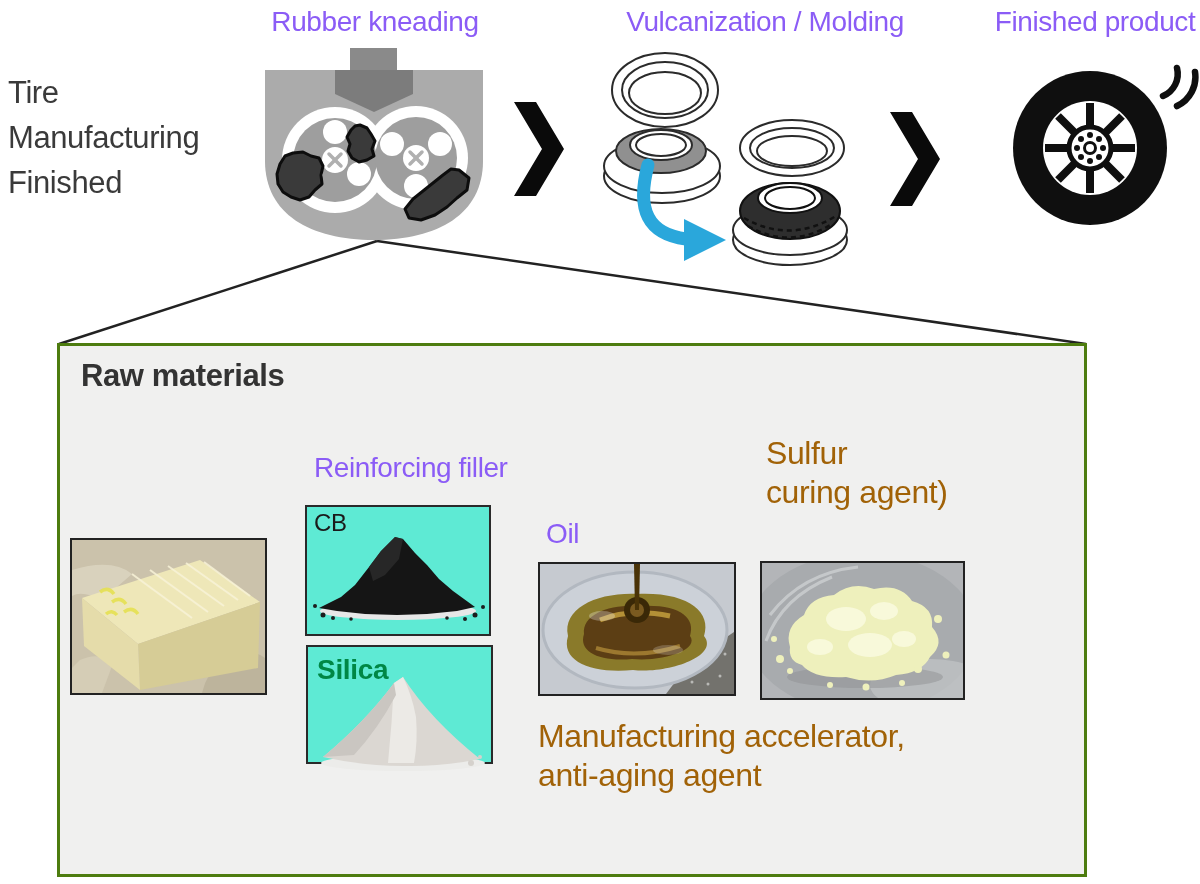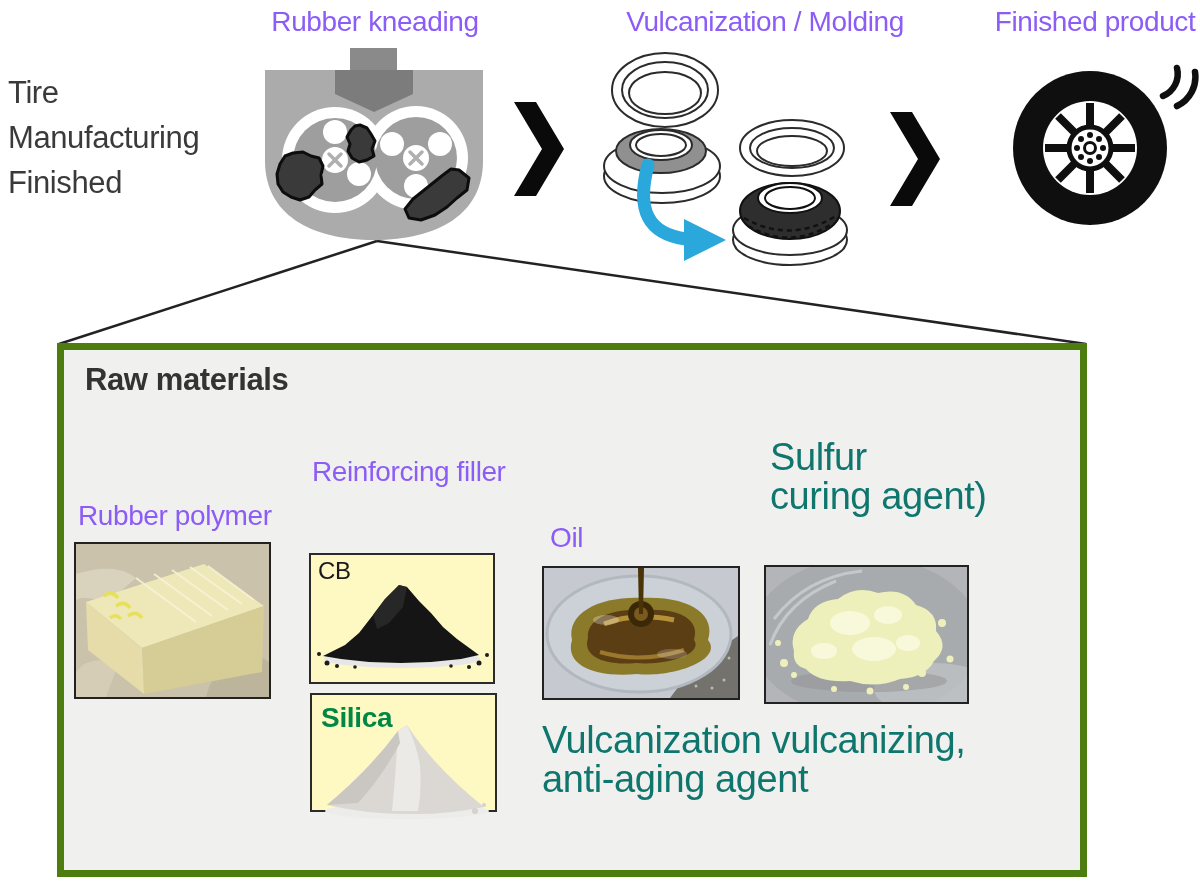--- a/index.html
+++ b/index.html
@@ -3,29 +3,29 @@
 <meta charset="utf-8">
 <style>
   html,body{margin:0;padding:0;background:#fff;}
   .canvas{position:relative;width:1200px;height:884px;background:#ffffff;overflow:hidden;
           font-family:"Liberation Sans","DejaVu Sans",sans-serif;color:#383838;}
   .abs{position:absolute;}
   .lbl{font-size:28px;letter-spacing:-0.4px;color:#8b5cf6;white-space:nowrap;}
   .main-title{font-size:31px;font-weight:400;line-height:45px;letter-spacing:-0.4px;color:#3a3a3a;}
   .stage-label{text-align:center;}
   .raw-box{position:absolute;left:57px;top:343px;width:1030px;height:534px;
-           background:#f0f0ef;border:7px solid #4d7c0f;box-sizing:border-box;}
+           background:#f0f0ef;border:3px solid #4d7c0f;box-sizing:border-box;}
   .raw-title{font-size:31px;font-weight:700;letter-spacing:-0.4px;color:#333;}
   .photo{position:absolute;border:2px solid #222;box-sizing:border-box;background:#fff;}
   .photo svg{display:block;}
-  .filler-box{position:absolute;border:2px solid #2a2a2a;background:#fef9c3;box-sizing:border-box;margin-top:44px;}
+  .filler-box{position:absolute;border:2px solid #2a2a2a;background:#5eead4;box-sizing:border-box;}
   .cb-tag{position:absolute;left:7px;top:2px;font-size:24px;letter-spacing:-0.3px;color:#1a1a1a;}
   .silica-tag{position:absolute;left:9px;top:7px;font-size:28px;font-weight:700;
               letter-spacing:-0.3px;color:#008745;}
-  .multiline{font-size:38px;line-height:39px;letter-spacing:-0.4px;color:#0f766e;white-space:nowrap;}
+  .multiline{font-size:32px;line-height:39px;letter-spacing:-0.4px;color:#a16207;white-space:nowrap;}
 </style>
 </head>
 <body>
 
 <div class="canvas">
 
   <svg class="abs" style="left:0;top:0;z-index:1;" width="1200" height="884">
     <line x1="377" y1="241" x2="59" y2="344" stroke="#222" stroke-width="2.5"></line>
     <line x1="377" y1="241" x2="1086" y2="344" stroke="#222" stroke-width="2.5"></line>
   </svg>
@@ -134,21 +134,20 @@
     <g stroke="#0f0f0f" stroke-width="6.5" fill="none" stroke-linecap="round">
       <path d="M158,34 A24,24 0 0 0 172,6"></path>
       <path d="M172,44 A32,32 0 0 0 190,10"></path>
     </g>
   </svg>
 
   <div class="raw-box" style="z-index:2;">
 
     <div class="abs raw-title" style="left:21px;top:12px;">Raw materials</div>
 
-    <div class="abs lbl" style="left:14px;top:150px;">Rubber polymer</div>
     <div class="photo" style="left:10px;top:192px;width:197px;height:157px;">
       <svg width="193" height="153" viewBox="0 0 193 153">
         <rect width="193" height="153" fill="#cbc2ab"></rect>
         <path d="M0,30 Q40,18 60,34 L30,60 Q10,50 0,56 Z" fill="#d9d2bd"></path>
         <path d="M150,120 Q175,105 193,118 L193,153 L130,153 Q135,132 150,120 Z" fill="#bdb49c"></path>
         <path d="M8,120 Q30,110 40,126 L30,153 L0,153 L0,128 Z" fill="#d5cdb6"></path>
         <polygon points="10,58 128,20 188,62 66,104" fill="#eee7b8"></polygon>
         <polygon points="66,104 188,62 186,128 68,150" fill="#d6cc96"></polygon>
         <polygon points="10,58 66,104 68,150 12,106" fill="#e5dcaa"></polygon>
         <g stroke="#f8f3d8" stroke-width="2" opacity="0.85">
@@ -160,21 +159,21 @@
         </g>
         <g stroke="#e6e153" stroke-width="3.5" fill="none" opacity="0.9">
           <path d="M28,52 q8,-6 14,2"></path>
             <path d="M40,62 q8,-6 14,2"></path>
           <path d="M52,72 q8,-6 14,2"></path>
             <path d="M34,74 q6,-5 11,1"></path>
         </g>
       </svg>
     </div>
 
-    <div class="abs lbl" style="left:248px;top:106px;">Reinforcing filler</div>
+    <div class="abs lbl" style="left:254px;top:106px;">Reinforcing filler</div>
 
     <div class="filler-box" style="left:245px;top:159px;width:186px;height:131px;">
       <div class="cb-tag">CB</div>
       <svg width="182" height="127" viewBox="0 0 182 127" style="display:block;">
         <ellipse cx="91" cy="104" rx="78" ry="9" fill="#e7e7e7"></ellipse>
         <polygon points="12,101 34,90 48,78 62,60 74,44 88,30 96,32 108,46 120,58 132,72 146,84 168,100 150,104 120,107 90,108 58,107 30,104" fill="#151515"></polygon>
         <g fill="#1d1d1d">
           <circle cx="16" cy="108" r="2.5"></circle>
             <circle cx="26" cy="111" r="2"></circle>
             <circle cx="8" cy="99" r="2"></circle>
@@ -257,18 +256,18 @@
             <circle cx="156" cy="106" r="4"></circle>
             <circle cx="68" cy="122" r="3"></circle>
           <circle cx="104" cy="124" r="3.5"></circle>
             <circle cx="140" cy="120" r="3"></circle>
             <circle cx="12" cy="76" r="3"></circle>
         </g>
       </svg>
     </div>
 
     <div class="abs multiline" style="left:478px;top:371px;">
-      <div>Vulcanization vulcanizing,</div>
+      <div>Manufacturing accelerator,</div>
       <div>anti-aging agent</div>
     </div>
 
   </div>
 </div>
 
 </body></html>

